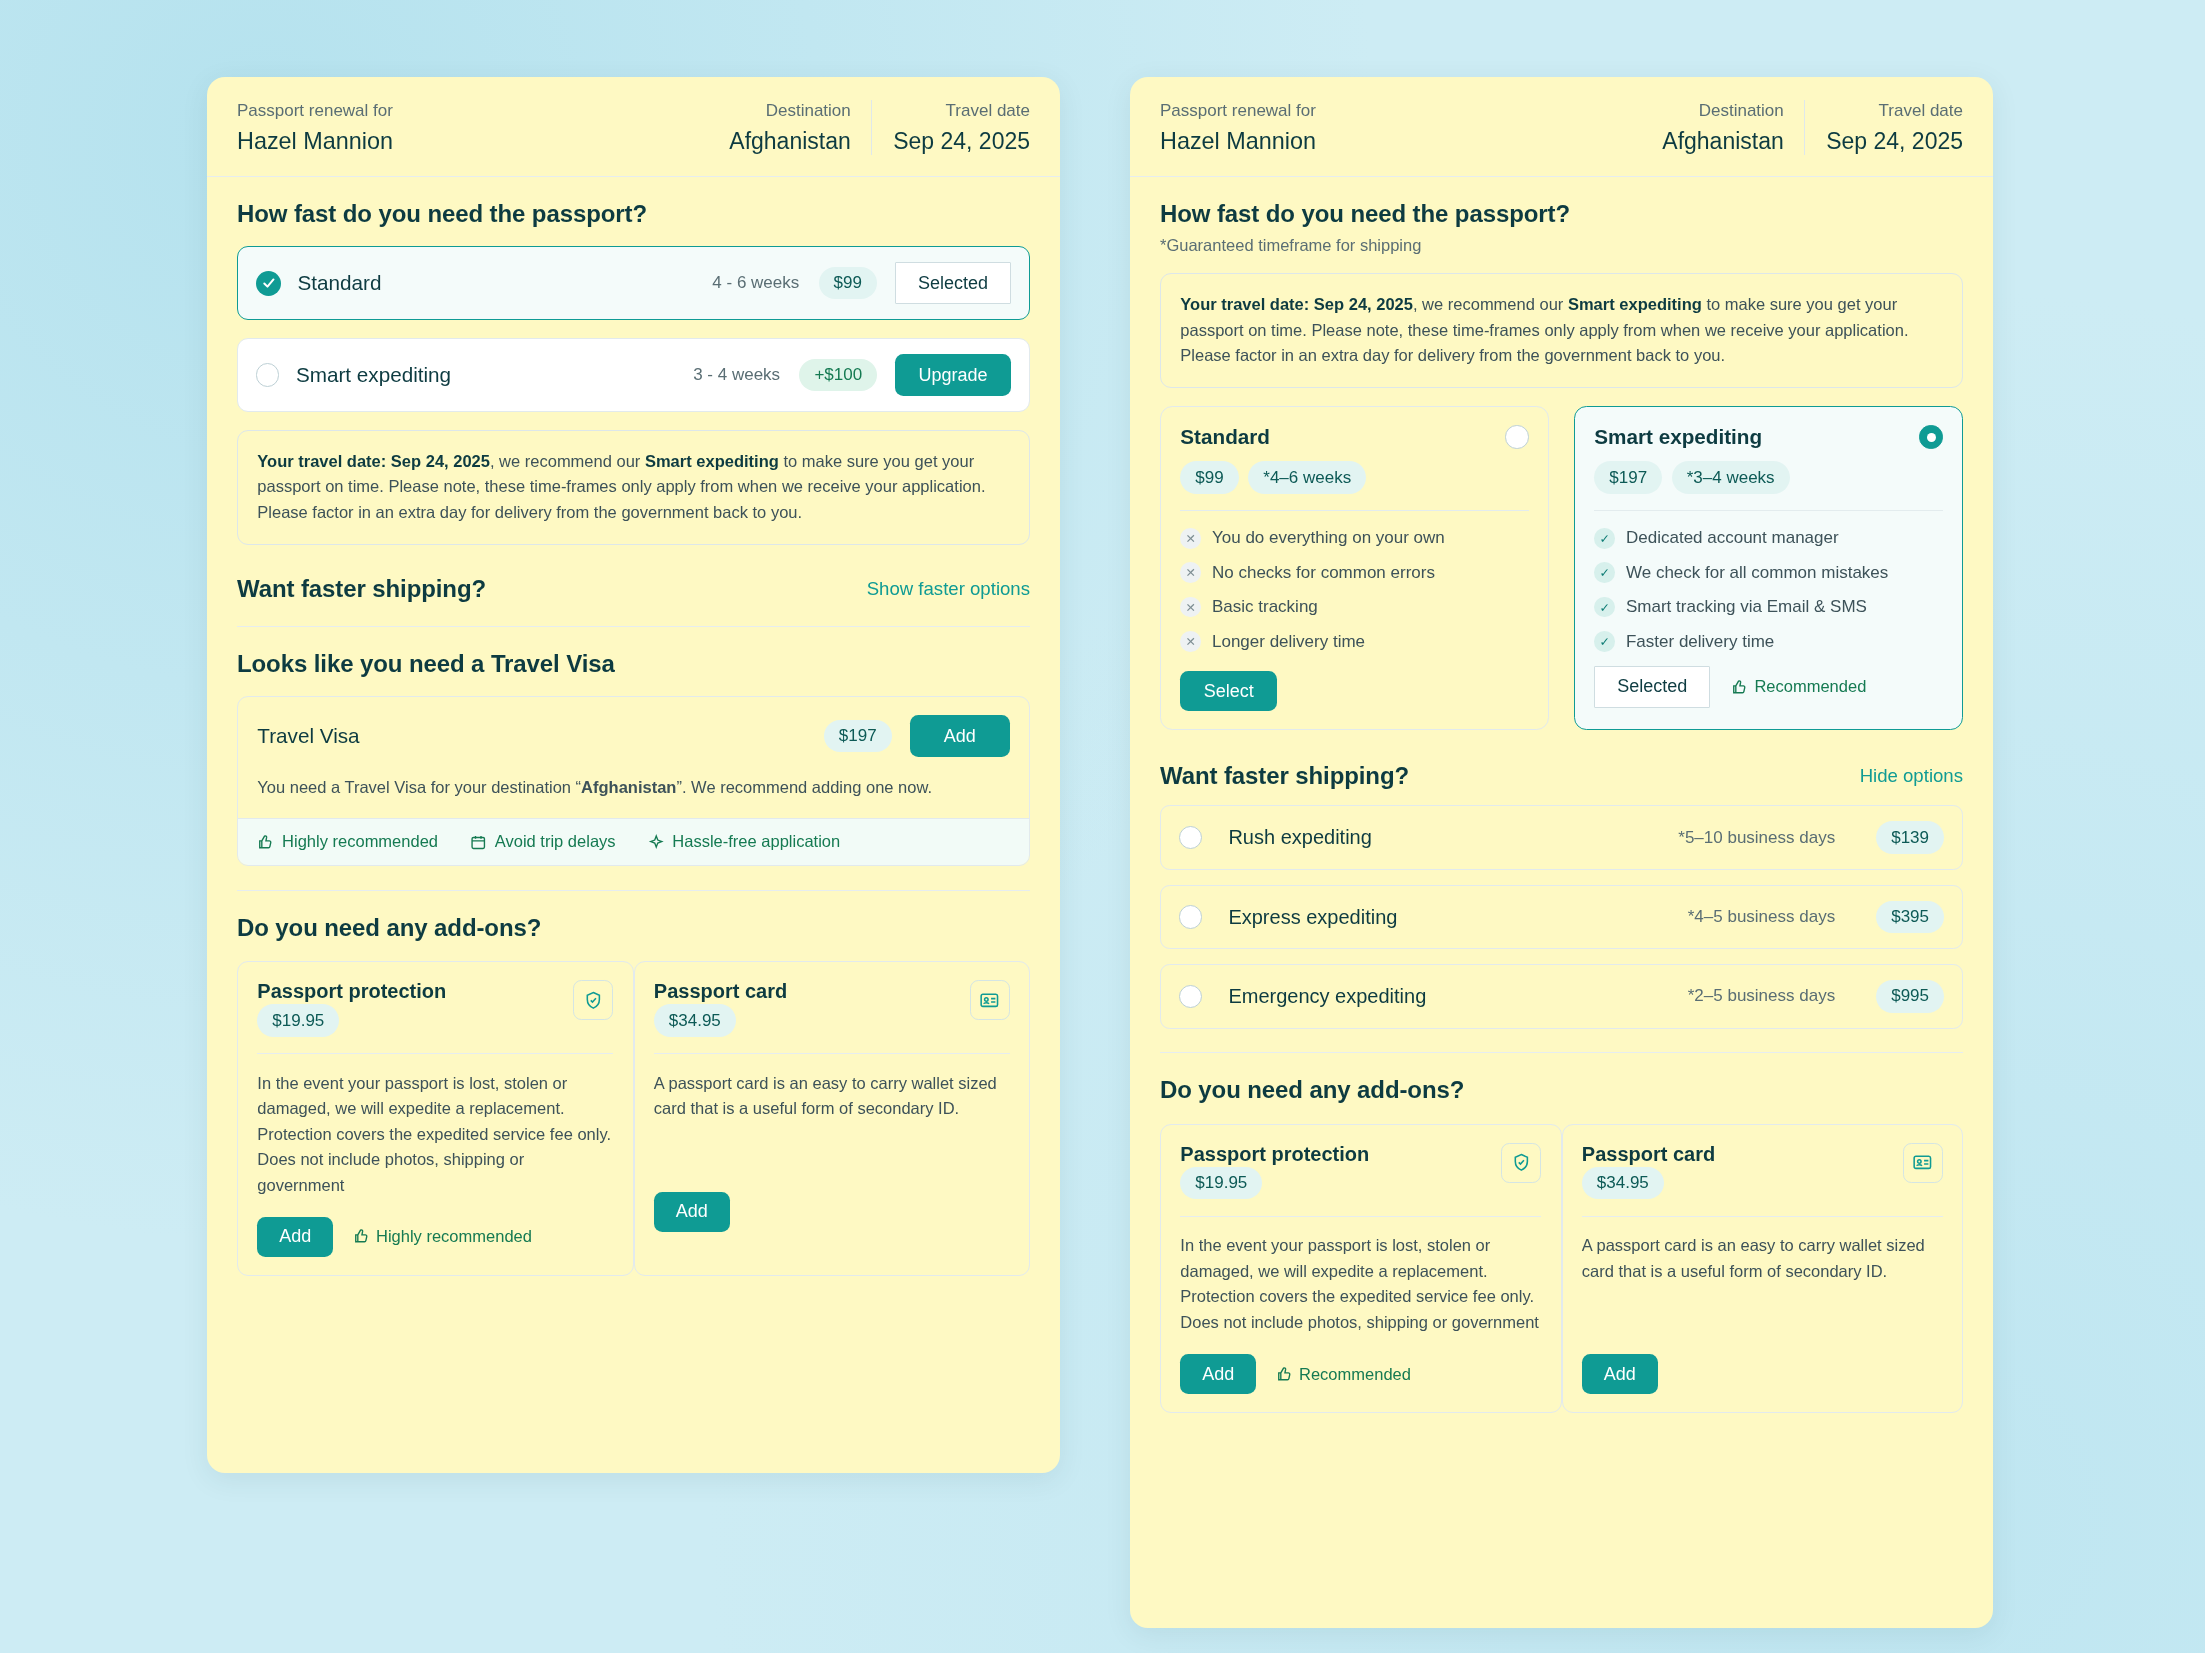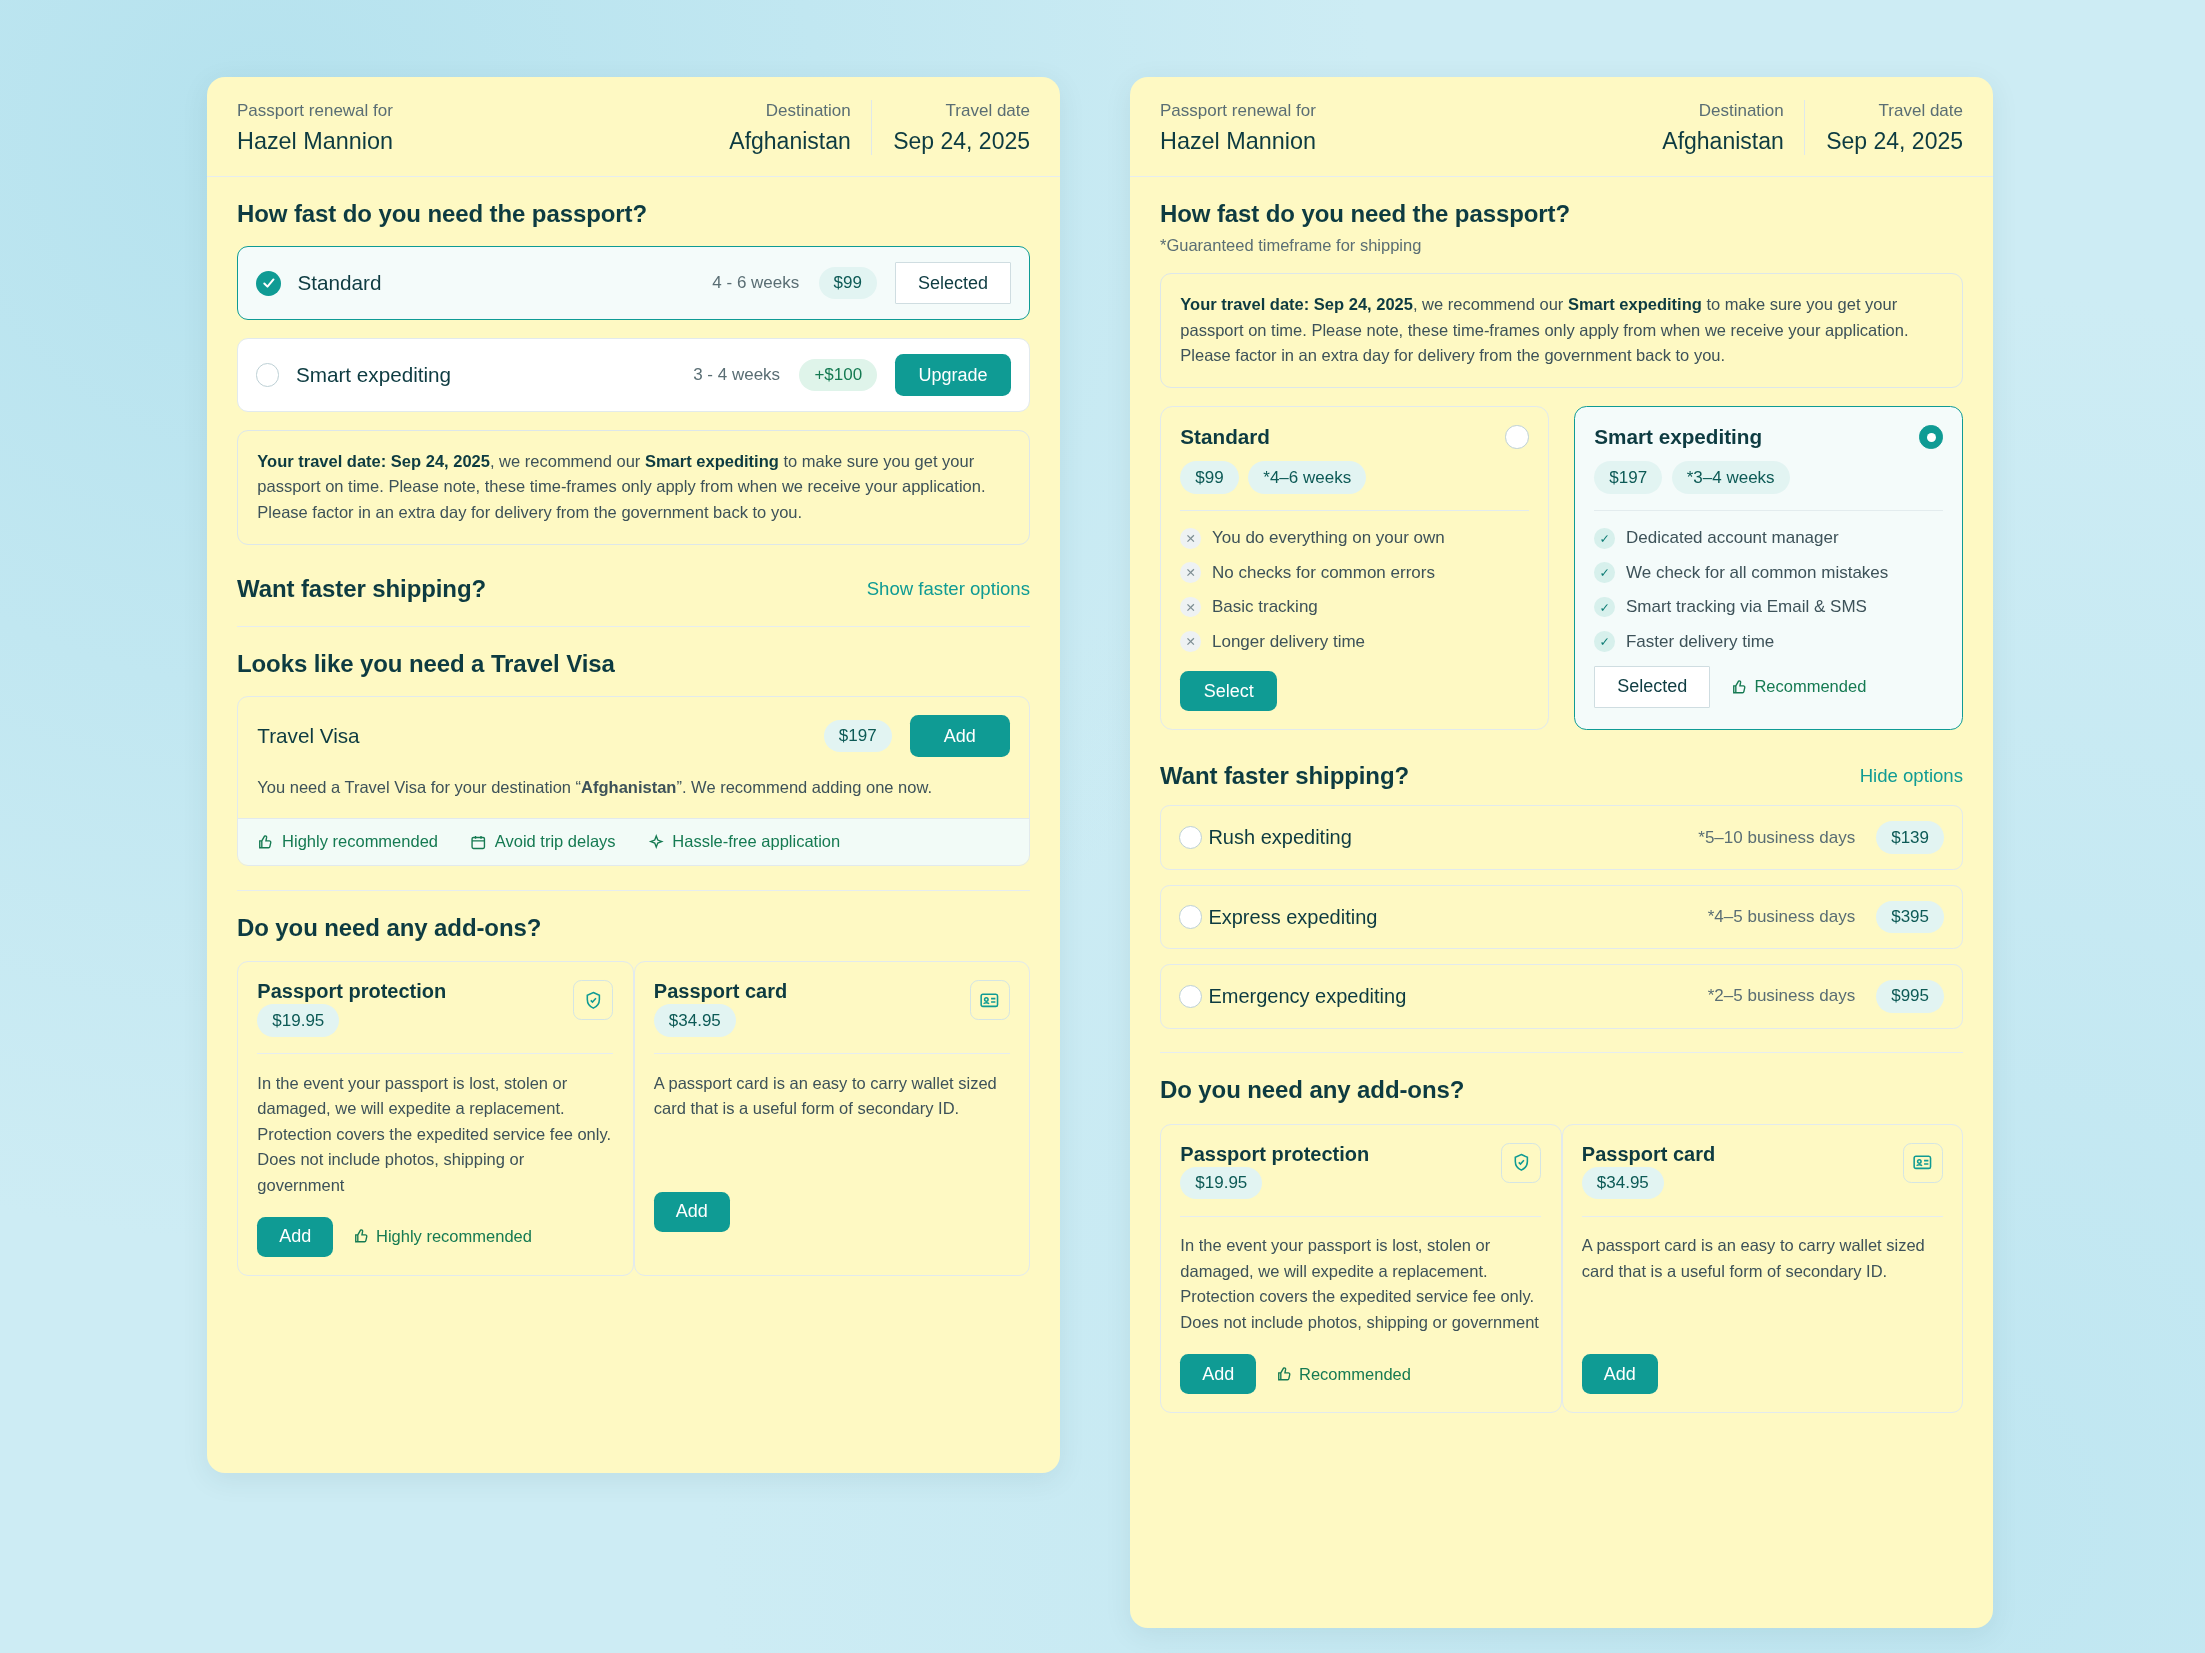--- a/index.html
+++ b/index.html
@@ -141,21 +141,21 @@
   .mark.v { background: #d7f0ec; color: #0b7a73; }
   .radio-ring {
     width: 23.4px; height: 23.4px; border-radius: 50%;
     border: 1.4px solid #0f9b94; background: #0f9b94;
     display: flex; align-items: center; justify-content: center; flex: none;
   }
   .radio-ring i { width: 9px; height: 9px; border-radius: 50%; background: #fff; display: block; }
 
   
   .ship {
-    display: flex; align-items: center; gap: 6px;
+    display: flex; align-items: center; gap: 26px;
     border: 1px solid #e2eaed; border-radius: 9.6px;
     padding: 15px 18px; margin-top: 15px;
   }
   .ship-name { font-size: 20px; color: #0d3b41; flex: 1; }
   .ship-days { font-size: 17px; color: #5a6e74; margin-right: 15px; }
 </style>
 </head>
 <body>
 
 <div class="panel" id="panel-left">

